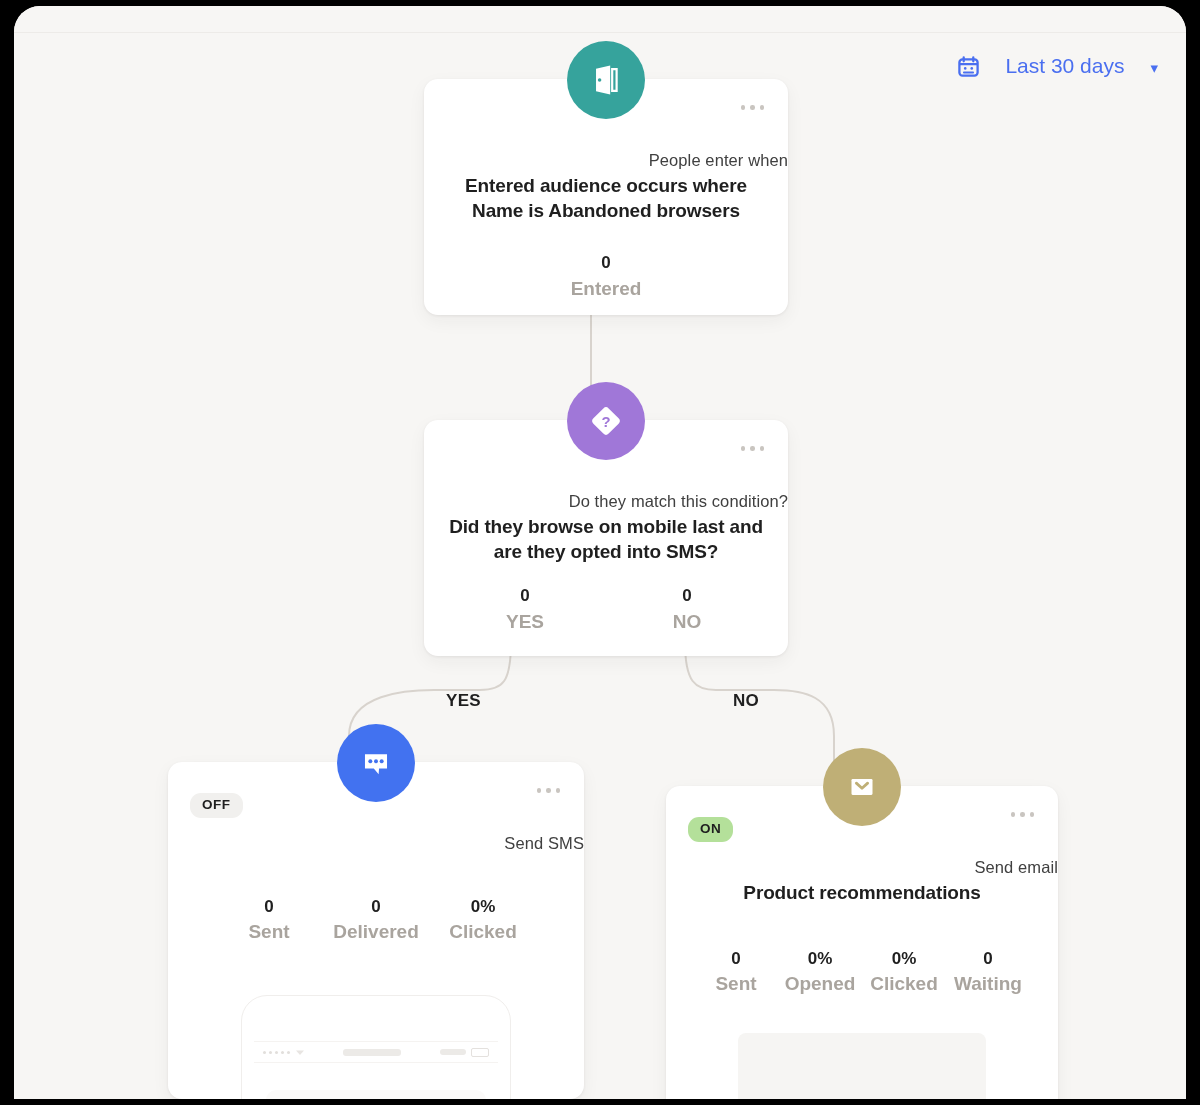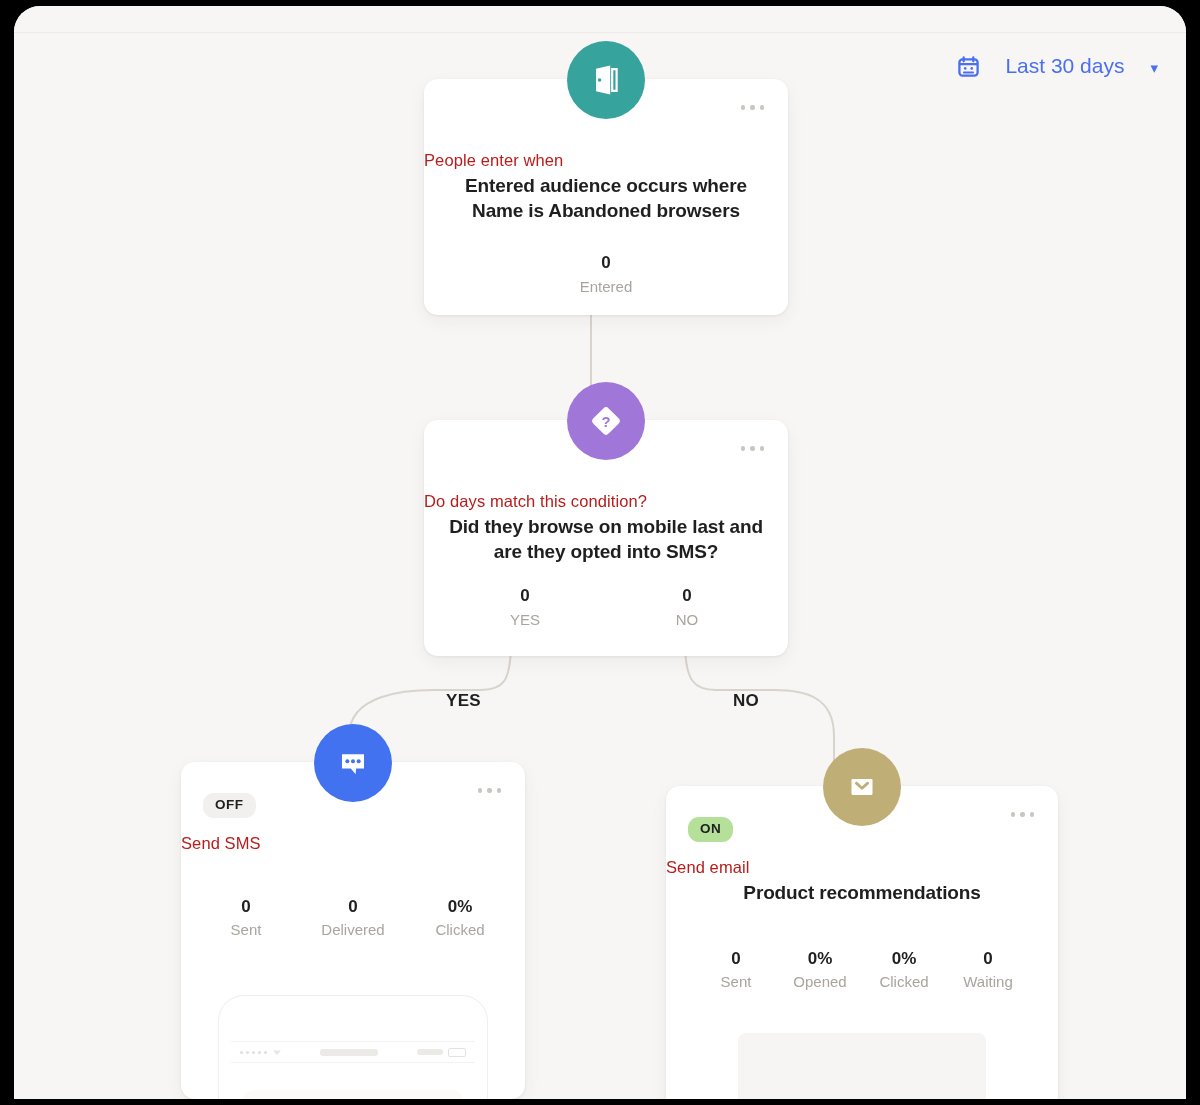--- a/index.html
+++ b/index.html
@@ -91,23 +91,23 @@
     z-index: 4;
   }
   .kebab i {
     width: 4.5px; height: 4.5px;
     border-radius: 50%;
     background: #C9C5C0;
     display: block;
   }
 
   .node-sub {
-    text-align: left;
+    text-align: right;
     font-size: 16.5px;
-    color: #b91c1c;
+    color: #404040;
     letter-spacing: .1px;
   }
   .node-title {
     text-align: center;
     font-size: 19px;
     font-weight: bold;
     color: #1F1F1F;
     line-height: 1.32;
     letter-spacing: -.15px;
     margin-top: 3px;
@@ -116,24 +116,25 @@
 
   .stats { display: flex; justify-content: center; }
   .stat { text-align: center; }
   .stat-val {
     font-size: 17px;
     font-weight: bold;
     color: #1F1F1F;
     line-height: 1.2;
   }
   .stat-label {
-    font-size: 15px;
+    font-size: 19px;
     color: #A9A49E;
     margin-top: 4px;
     line-height: 1.2;
+    font-weight: bold;
   }
 
   
   #node-entry { left: 410px; top: 73px; width: 364px; height: 236px; }
   #node-entry .body { padding-top: 72px; }
   #node-entry .stats { margin-top: 30px; }
   #node-entry .stat { width: 140px; }
 
   
   #node-condition { left: 410px; top: 414px; width: 364px; height: 236px; }
@@ -149,21 +150,21 @@
     color: #1F1F1F;
     letter-spacing: .3px;
     background: #F7F6F4;
     padding: 0 7px;
     z-index: 2;
   }
   #label-yes { left: 425px; top: 685px; }
   #label-no  { left: 712px; top: 685px; }
 
   
-  #node-sms   { left: 167px; top: 756px; width: 344px; height: 337px; }
+  #node-sms   { left: 154px; top: 756px; width: 416px; height: 337px; }
   #node-email { left: 652px; top: 780px; width: 392px; height: 337px; }
   #node-sms .body, #node-email .body { padding-top: 72px; }
   #node-sms .stats, #node-email .stats { margin-top: 44px; }
   #node-sms .stat { width: 107px; }
   #node-email .stat { width: 84px; }
 
   .status-badge {
     position: absolute;
     top: 31px;
     left: 22px;
@@ -299,21 +300,21 @@
           <rect x="10.2" y="10.2" width="19.6" height="19.6" rx="3.4" fill="#FFFFFF" transform="rotate(45 20 20)"></rect>
           <text x="20" y="25.2" text-anchor="middle" font-family="Liberation Sans, sans-serif" font-size="13.5" font-weight="bold" fill="#A077D8">?</text>
         </svg>
       </div>
       <div class="kebab">
           <i></i>
           <i></i>
           <i></i>
         </div>
       <div class="body">
-        <div class="node-sub">Do days match this condition?</div>
+        <div class="node-sub">Do they match this condition?</div>
         <div class="node-title">Did they browse on mobile last and are they opted into SMS?</div>
         <div class="stats">
           <div class="stat">
             <div class="stat-val">0</div>
             <div class="stat-label">YES</div>
           </div>
           <div class="stat">
             <div class="stat-val">0</div>
             <div class="stat-label">NO</div>
           </div>

